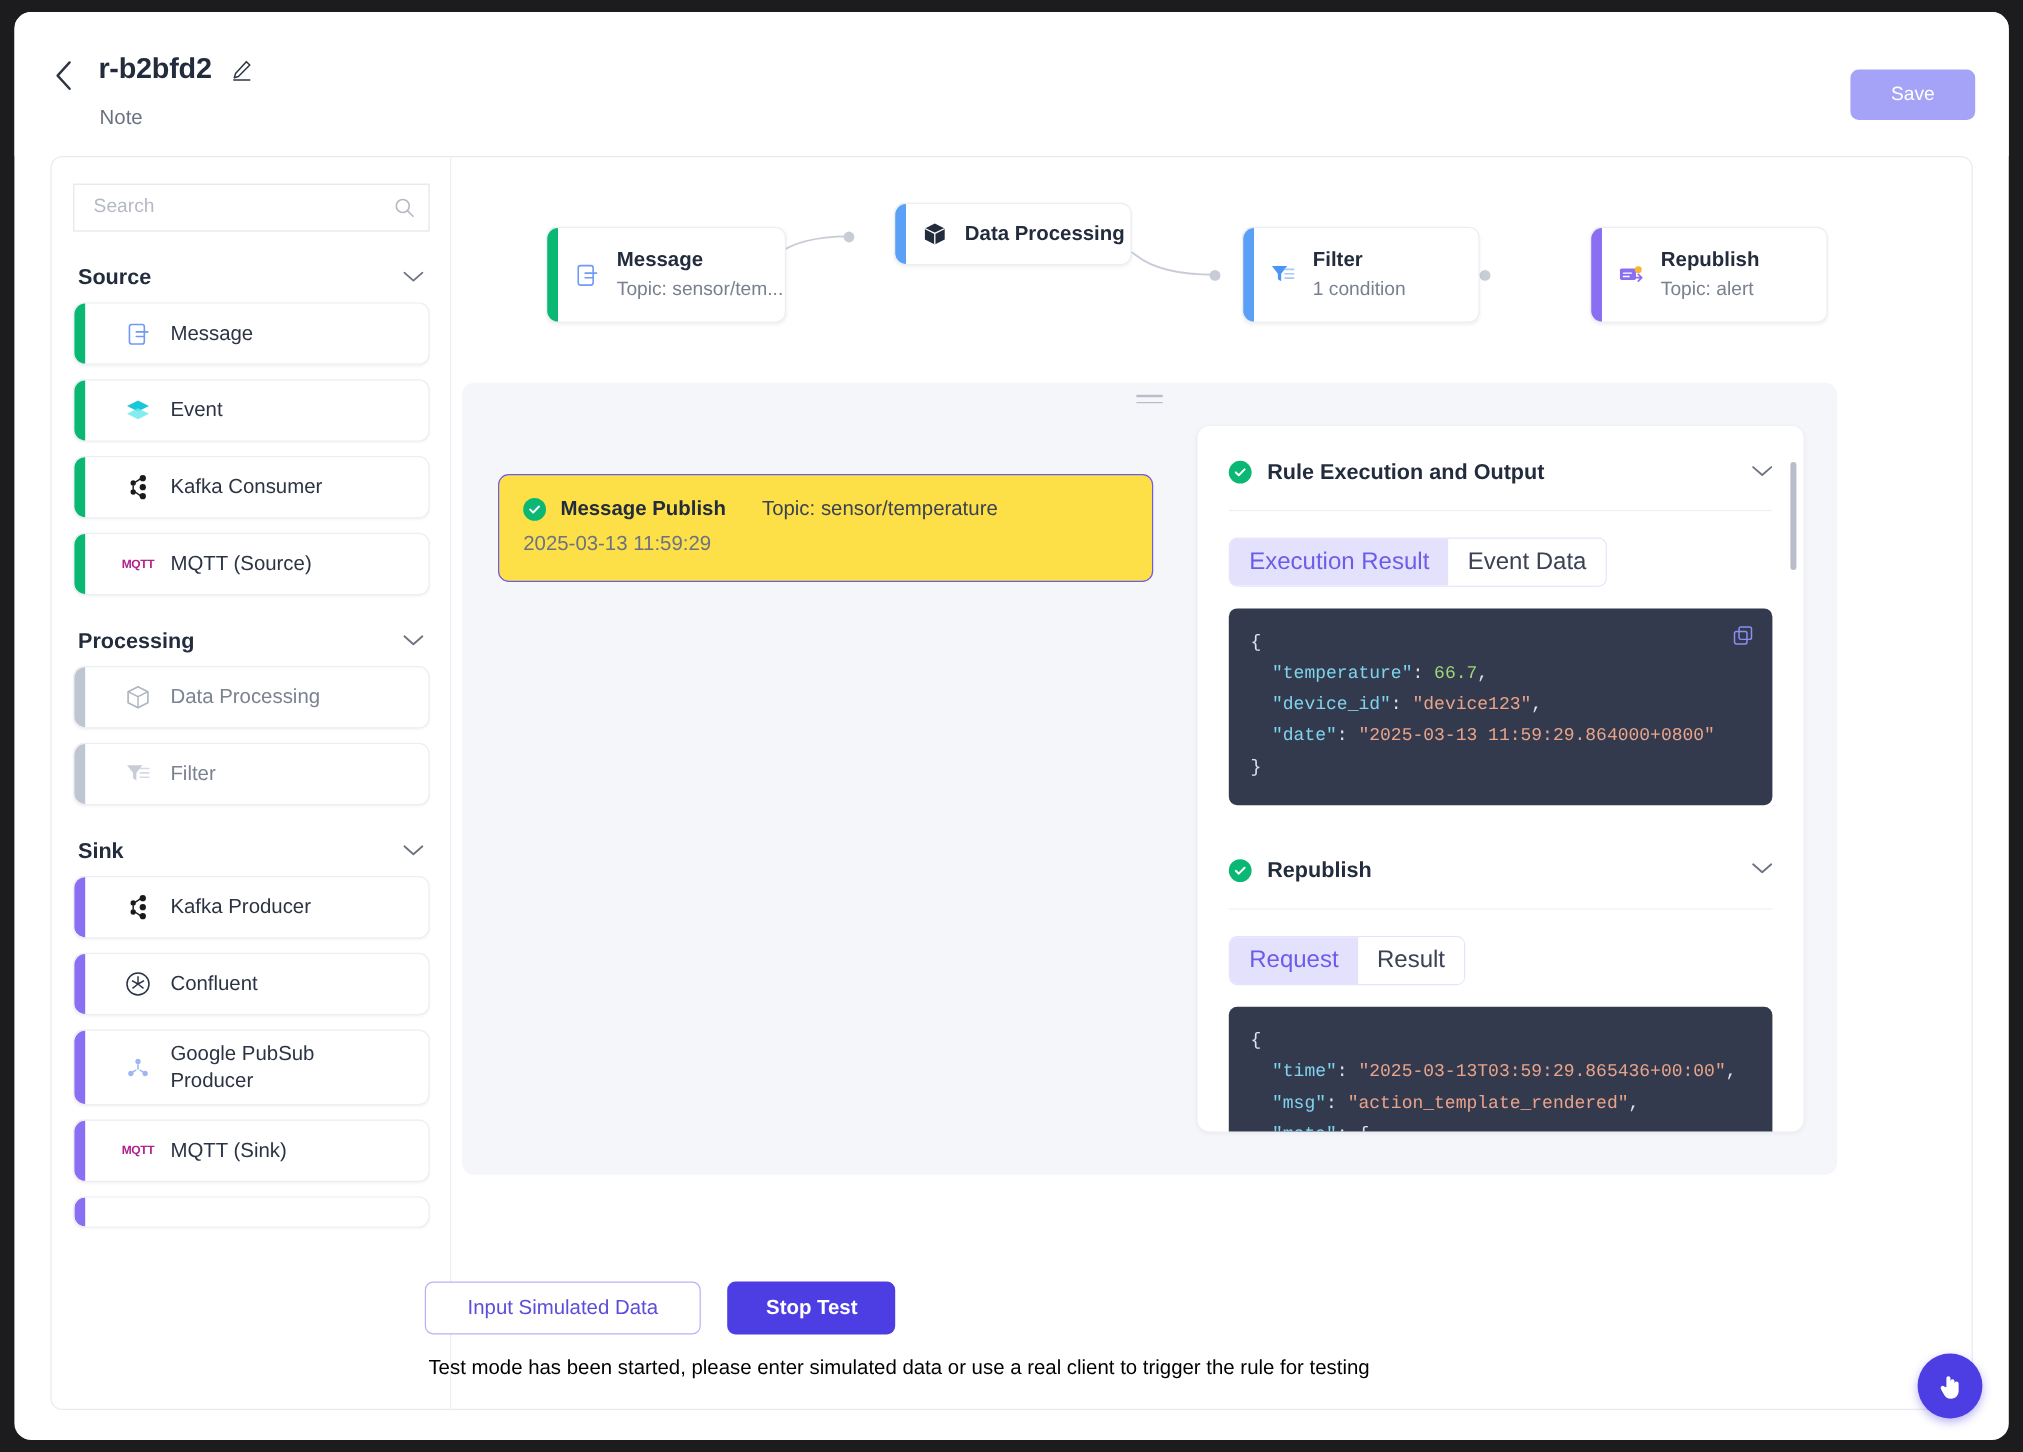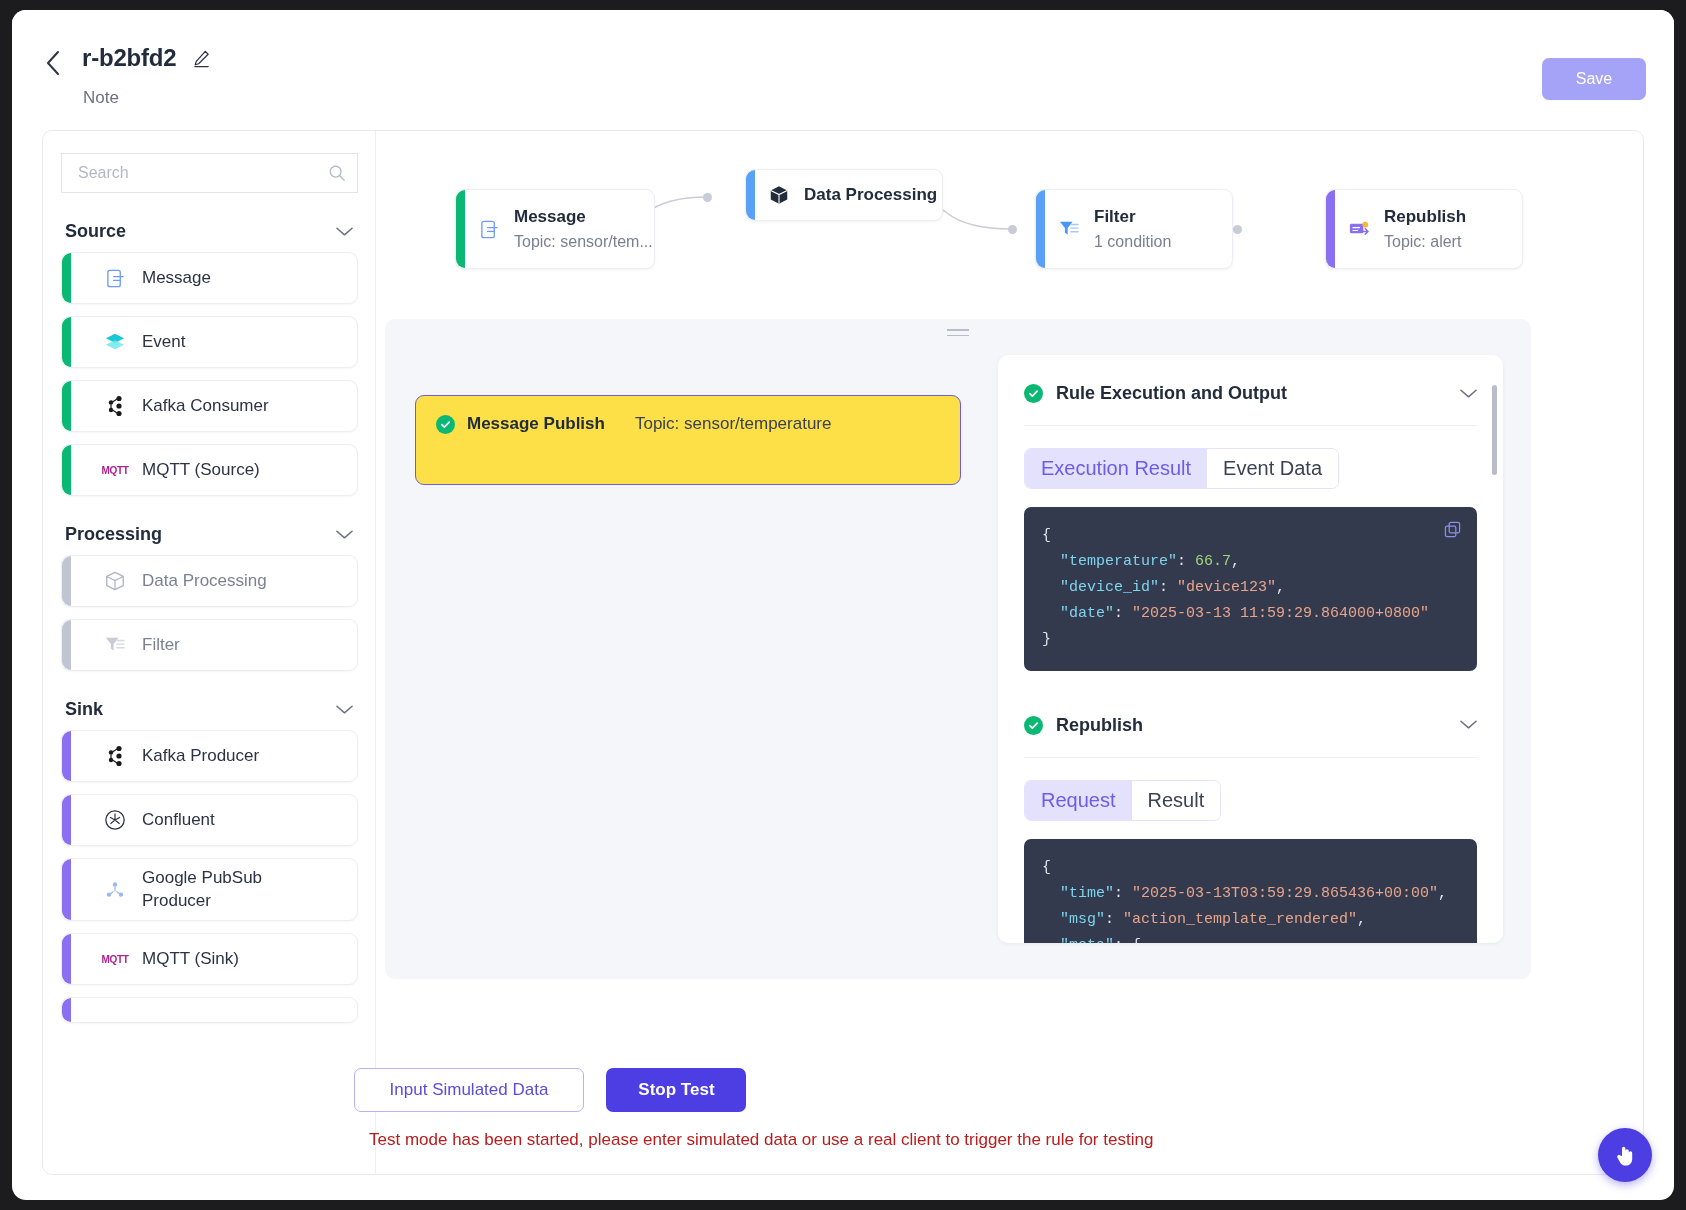--- a/index.html
+++ b/index.html
@@ -145,21 +145,21 @@
   .btn-outline {
     width: 230px; height: 44px; background: #fff; border: 1px solid #b9b1f6;
     border-radius: 7px; color: #5b4ddb; font-size: 17px; cursor: pointer;
     font-family: "Liberation Sans", sans-serif;
   }
   .btn-primary {
     width: 140px; height: 44px; background: #4c3ee3; border: none; border-radius: 7px;
     color: #fff; font-size: 17px; font-weight: 700; cursor: pointer; margin-left: 18px;
     font-family: "Liberation Sans", sans-serif;
   }
-  .status-text { position: absolute; left: 345px; top: 1120px; font-size: 17px; color: #b91c1c; margin-left: 12px; }
+  .status-text { position: absolute; left: 345px; top: 1120px; font-size: 17px; color: #000000; }
   .fab {
     position: absolute; right: 22px; bottom: 18px; width: 54px; height: 54px;
     border-radius: 50%; background: #4c3ee3; display: flex; align-items: center;
     justify-content: center; cursor: pointer; box-shadow: 0 3px 8px rgba(76,62,227,.4);
   }
 </style>
 </head>
 <body>
 
 <div class="screen">
@@ -424,20 +424,21 @@
         <div class="msg-card">
           <div class="msg-row1">
             <span class="ok-badge">
               <svg width="11" height="11" viewBox="0 0 12 12">
                   <path d="M2 6.2 L4.7 8.8 L10 3.4" stroke="#fff" stroke-width="1.8" fill="none" stroke-linecap="round" stroke-linejoin="round"></path>
                 </svg>
             </span>
             <span class="msg-title">Message Publish</span>
             <span class="msg-topic">Topic: sensor/temperature</span>
           </div>
+          <div class="msg-time">2025-03-13 11:59:29</div>
         </div>
 
         <div class="result-card">
           <div class="scrollbar"></div>
           <div class="rc-inner">
 
             <div class="sec-row">
               <div class="sec-left">
                 <span class="ok-badge">
                   <svg width="11" height="11" viewBox="0 0 12 12">

